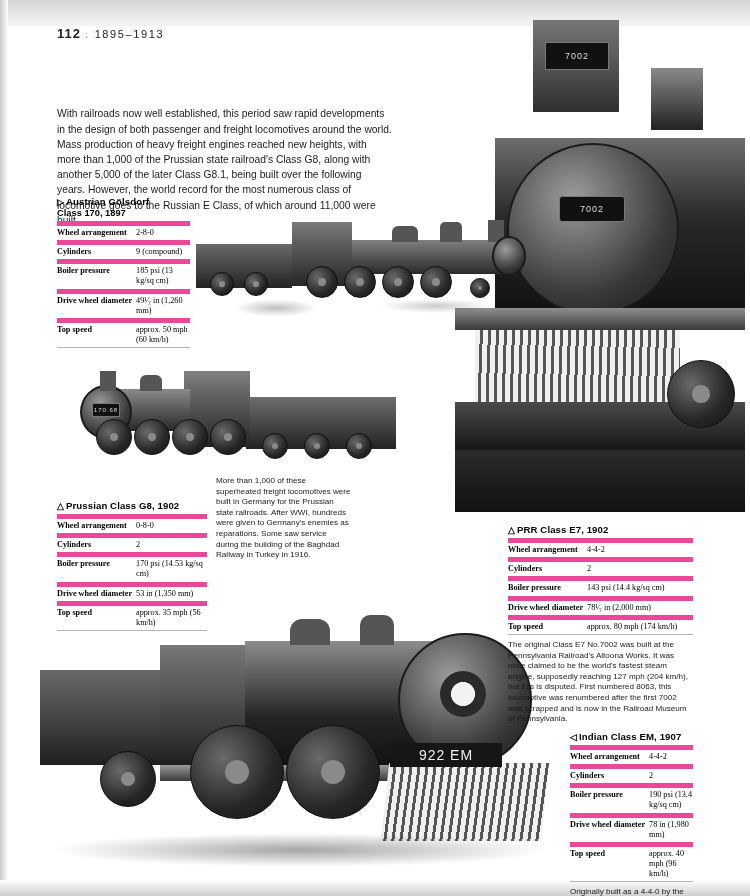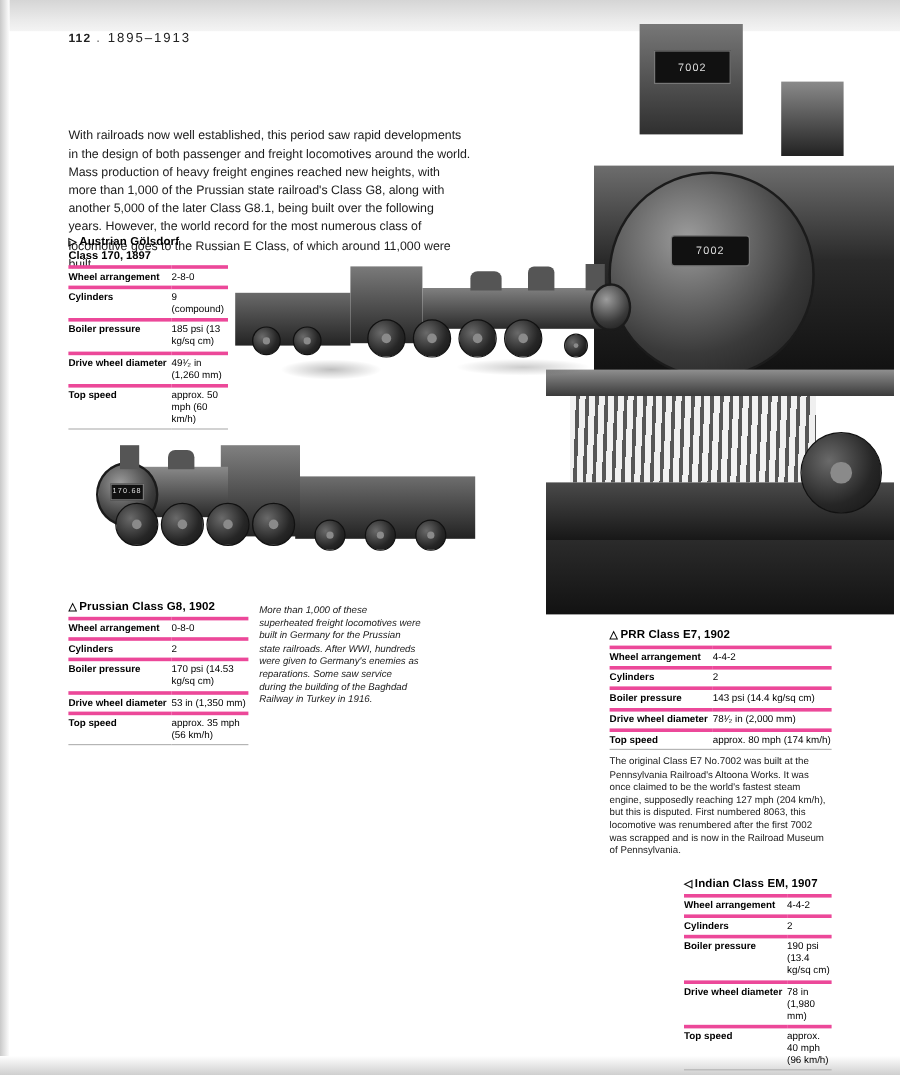--- a/index.html
+++ b/index.html
@@ -37,21 +37,21 @@
   
   .runhead {
     position: absolute;
     left: 57px; top: 26px;
     font-size: 11px;
     letter-spacing: 1.6px;
     color: #222;
   }
   .runhead .folio {
     font-weight: bold;
-    font-size: 10px;
+    font-size: 13px;
     letter-spacing: 1px;
   }
   .runhead .dot {
     display: inline-block;
     margin: 0 5px 0 4px;
     color: #666;
   }
 
   
   .title {
@@ -93,23 +93,24 @@
     font-weight: bold;
     margin: -2px 0 3px 0;
   }
   .spec table {
     border-collapse: collapse;
     width: 100%;
   }
   .spec table td {
     font-size: 8.2px;
     padding: 2.1px 0 2.1px 0;
-    border-top: 3px solid #ec4899;
+    border-top: 5px solid #ec4899;
     vertical-align: top;
     line-height: 10px;
+    font-family: Liberation Serif, serif;
   }
   .spec table tr:last-child td {
     border-bottom: 1px solid #b5b5b5;
   }
   .spec table td.k {
     font-weight: bold;
     white-space: nowrap;
     width: 1%;
     padding-right: 4px;
   }
@@ -267,20 +268,45 @@
 
     <div class="wheel" style="left:40px; top:74px; width:34px; height:34px;"></div>
     <div class="wheel" style="left:78px; top:74px; width:34px; height:34px;"></div>
     <div class="wheel" style="left:116px; top:74px; width:34px; height:34px;"></div>
     <div class="wheel" style="left:154px; top:74px; width:34px; height:34px;"></div>
     <div class="wheel" style="left:206px; top:88px; width:24px; height:24px;"></div>
     <div class="wheel" style="left:248px; top:88px; width:24px; height:24px;"></div>
     <div class="wheel" style="left:290px; top:88px; width:24px; height:24px;"></div>
   </div>
 
+  <div class="photo loco-d">
+
+    <div class="blk" style="left:0px; top:95px; width:130px; height:95px; background:linear-gradient(to bottom,#6a6a6a,#1f1f1f);"></div>
+
+    <div class="blk2" style="left:120px; top:70px; width:96px; height:122px; background:linear-gradient(to bottom,#787878,#1d1d1d);"></div>
+
+    <div class="blk" style="left:205px; top:66px; width:190px; height:128px; background:linear-gradient(to bottom,#8c8c8c,#242424 60%,#101010);"></div>
+
+    <div class="blk3" style="left:250px; top:44px; width:40px; height:26px; border-radius:12px 12px 0 0;"></div>
+    <div class="blk3" style="left:320px; top:40px; width:34px; height:30px; border-radius:10px 10px 0 0;"></div>
+
+    <div class="smokebox" style="left:358px; top:58px; width:130px; height:130px;"></div>
+    <div class="blk3" style="left:400px; top:96px; width:46px; height:46px; border-radius:50%; background:radial-gradient(circle,#f2f2f2 0 36%,#2a2a2a 38% 100%);"></div>
+
+    <div class="blk3" style="left:120px; top:190px; width:360px; height:16px; background:linear-gradient(to bottom,#9a9a9a,#3a3a3a);"></div>
+
+    <div class="wheel" style="left:150px; top:150px; width:92px; height:92px;"></div>
+    <div class="wheel" style="left:246px; top:150px; width:92px; height:92px;"></div>
+    <div class="wheel" style="left:60px; top:176px; width:54px; height:54px;"></div>
+
+    <div class="cowcatcher" style="left:345px; top:188px; width:160px; height:78px; transform:skewX(-6deg);"></div>
+    <div class="plate" style="left:350px; top:168px; width:112px; height:24px; font-size:14px; background:#161616; border:none; color:#f0f0f0;">922 EM</div>
+
+    <div style="position:absolute; left:10px; top:258px; width:500px; height:34px; background:radial-gradient(ellipse at center, rgba(0,0,0,.35), rgba(0,0,0,0) 70%);"></div>
+  </div>
 
   <div class="spec" style="left:57px; top:196px; width:133px;">
     <div class="hdr">
       <span class="tri">▷</span><span>Austrian Gölsdorf</span>
     </div>
     <div class="subhdr">Class 170, 1897</div>
     <table>
       <tbody>
           <tr>
         <td class="k">Wheel arrangement</td>
@@ -328,21 +354,21 @@
         <td class="k">Drive wheel diameter</td>
         <td class="v">53 in (1,350 mm)</td>
       </tr>
       <tr>
         <td class="k">Top speed</td>
         <td class="v">approx. 35 mph (56 km/h)</td>
       </tr>
     </tbody>
       </table>
   </div>
-  <div class="spec" style="left:216px; top:504px; width:135px;font-style:italic;">
+  <div class="spec" style="left:216px; top:476px; width:135px;">
     <div class="body" style="margin-top:0;">More than 1,000 of these superheated freight locomotives were built in Germany for the Prussian state railroads. After WWI, hundreds were given to Germany's enemies as reparations. Some saw service during the building of the Baghdad Railway in Turkey in 1916.</div>
   </div>
 
   <div class="spec" style="left:508px; top:524px; width:185px;">
     <div class="hdr">
       <span class="tri">△</span><span>PRR Class E7, 1902</span>
     </div>
     <table>
       <tbody>
           <tr>

